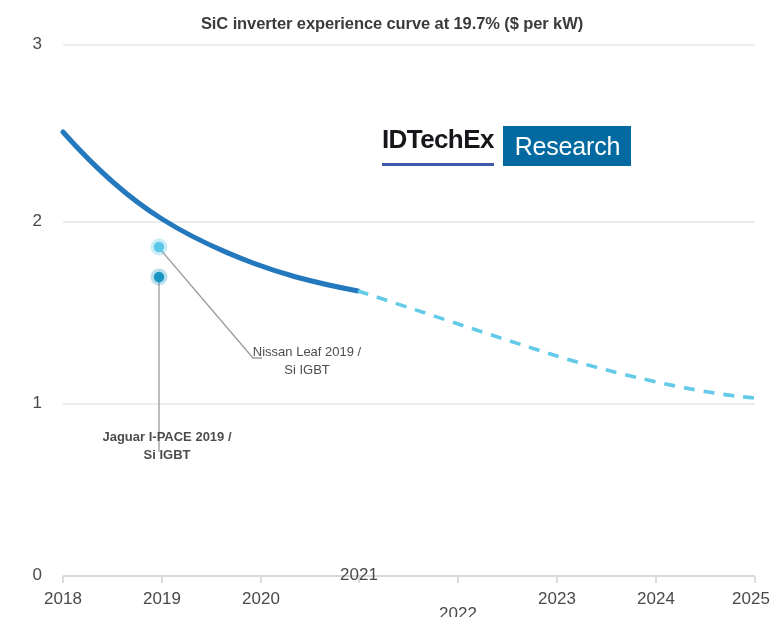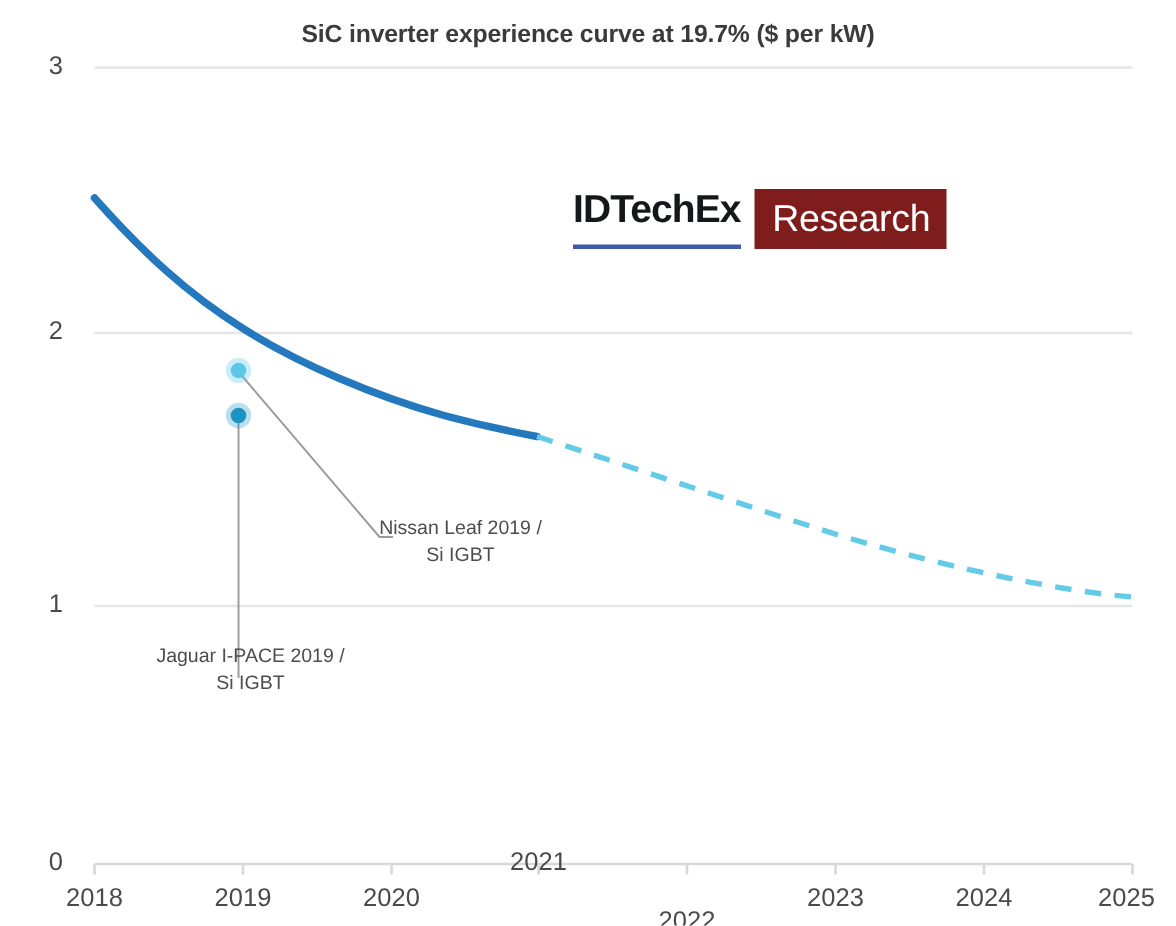--- a/index.html
+++ b/index.html
@@ -53,21 +53,21 @@
     line-height: 1;
     letter-spacing: -0.6px;
   }
   .logo-underline {
     margin-top: 4px;
     height: 3px;
     background: #3c5ba8;
     width: 100%;
   }
   .logo-box {
-    background: #7f1d1d;
+    background: #0369a1;
     display: flex;
     align-items: center;
     padding: 0 11px 0 12px;
   }
   .logo-box-text {
     font-size: 25px;
     color: #ffffff;
     line-height: 1;
     letter-spacing: -0.2px;
   }
@@ -156,21 +156,21 @@
   <div class="xtick" style="left:127px; top:589px;">2019</div>
   <div class="xtick" style="left:226px; top:589px;">2020</div>
   <div class="xtick" style="left:324px; top:565px;">2021</div>
   <div class="xtick" style="left:423px; top:604px;">2022</div>
   <div class="xtick" style="left:522px; top:589px;">2023</div>
   <div class="xtick" style="left:621px; top:589px;">2024</div>
   <div class="xtick" style="left:716px; top:589px;">2025</div>
 
   <div class="annot" style="left:232px; top:343px; width:150px;">Nissan Leaf 2019 /
 Si IGBT</div>
-  <div class="annot" style="left:84px; top:428px; width:166px;">Jaguar I-PACE 2019 /
+  <div class="annot" style="left:84px; top:428px; width:166px;font-weight:bold;">Jaguar I-PACE 2019 /
 Si IGBT</div>
 
   <div class="logo">
     <div class="logo-mark">
       <div class="logo-word">IDTechEx</div>
       <div class="logo-underline"></div>
     </div>
     <div class="logo-box">
       <span class="logo-box-text">Research</span>
     </div>

